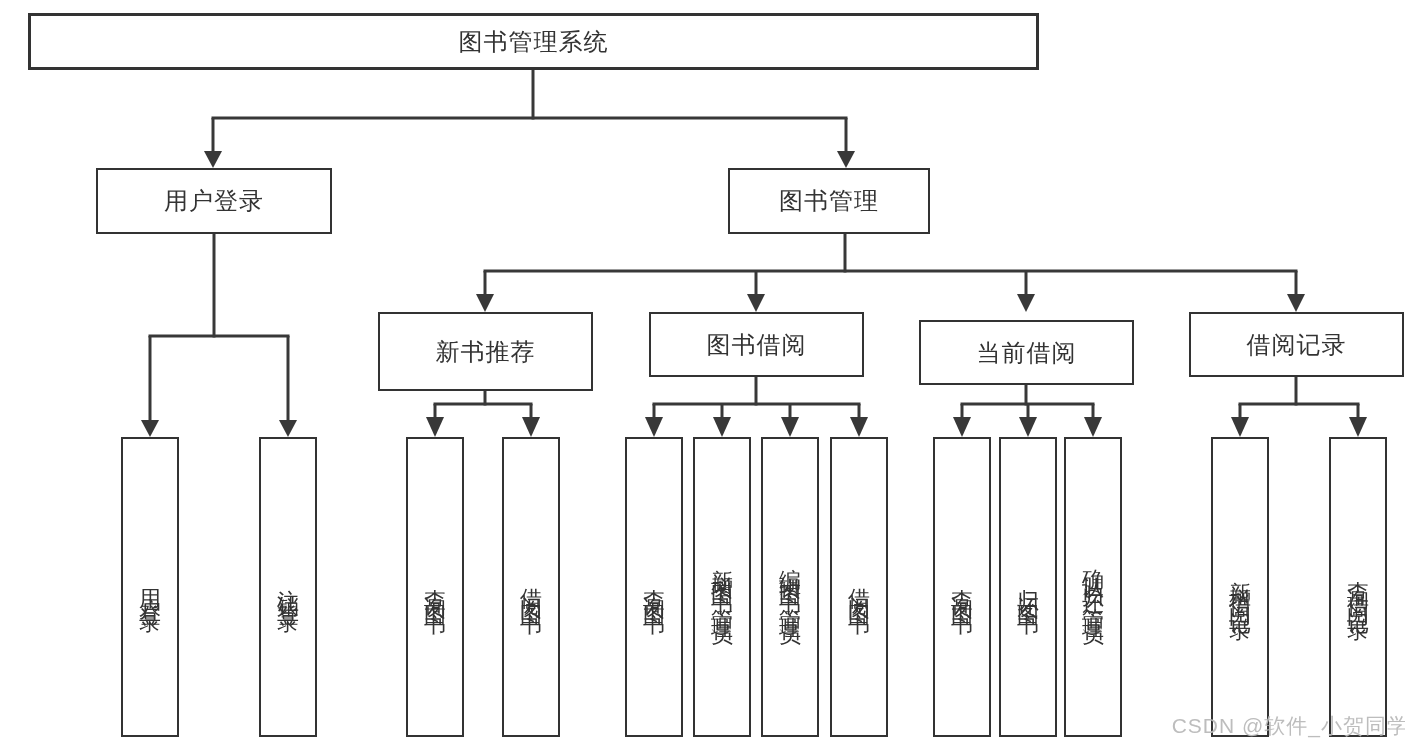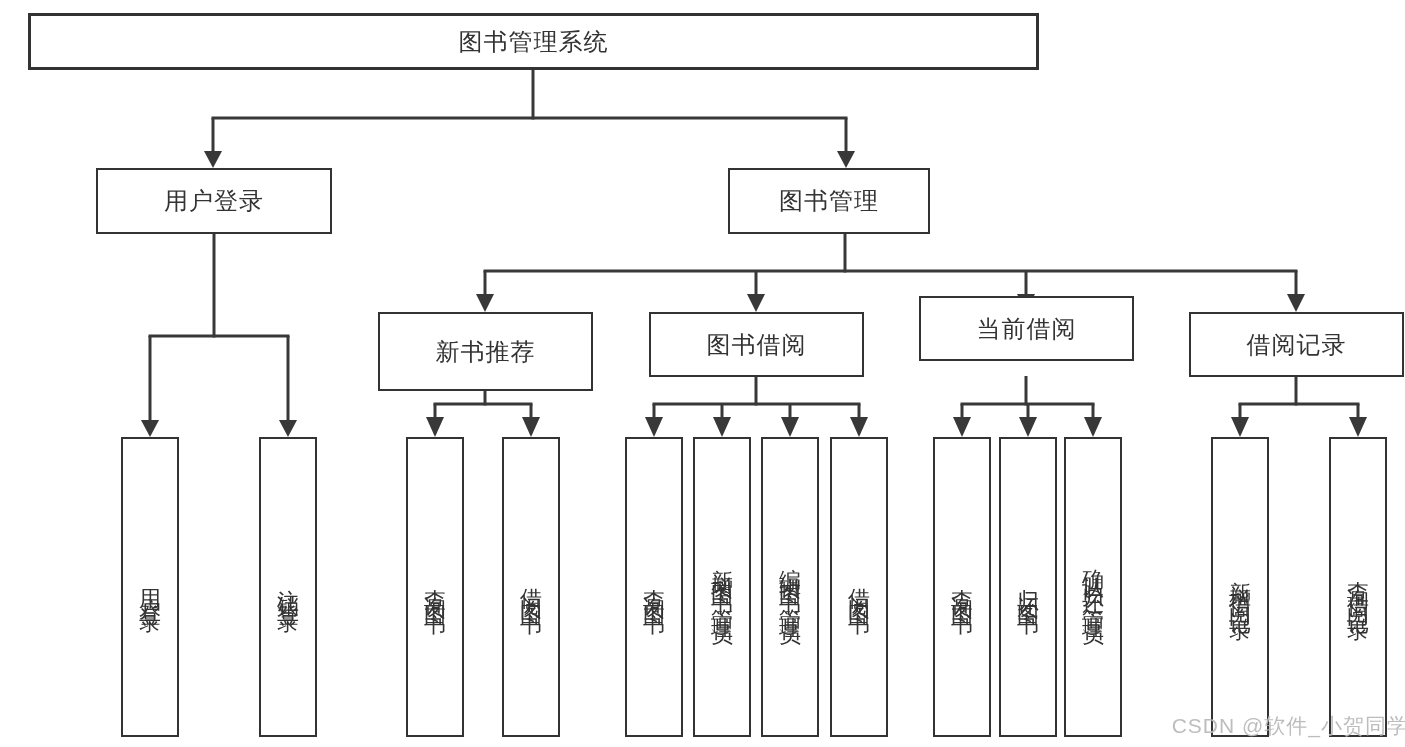--- a/index.html
+++ b/index.html
@@ -142,21 +142,21 @@
   <div class="hbox" style="left:712px; top:168px; width:202px; height:66px;">
     <span>图书管理</span>
   </div>
 
   <div class="hbox" style="left:362px; top:312px; width:215px; height:79px;">
     <span>新书推荐</span>
   </div>
   <div class="hbox" style="left:633px; top:312px; width:215px; height:65px;">
     <span>图书借阅</span>
   </div>
-  <div class="hbox" style="left:903px; top:296px; width:215px; height:65px;text-align:right;">
+  <div class="hbox" style="left:903px; top:320px; width:215px; height:65px;text-align:right;">
     <span>当前借阅</span>
   </div>
   <div class="hbox" style="left:1173px; top:312px; width:215px; height:65px;">
     <span>借阅记录</span>
   </div>
 
   <div class="vbox" style="left:105px;">
     <span class="vlabel">用户登录</span>
   </div>
   <div class="vbox" style="left:243px;">

